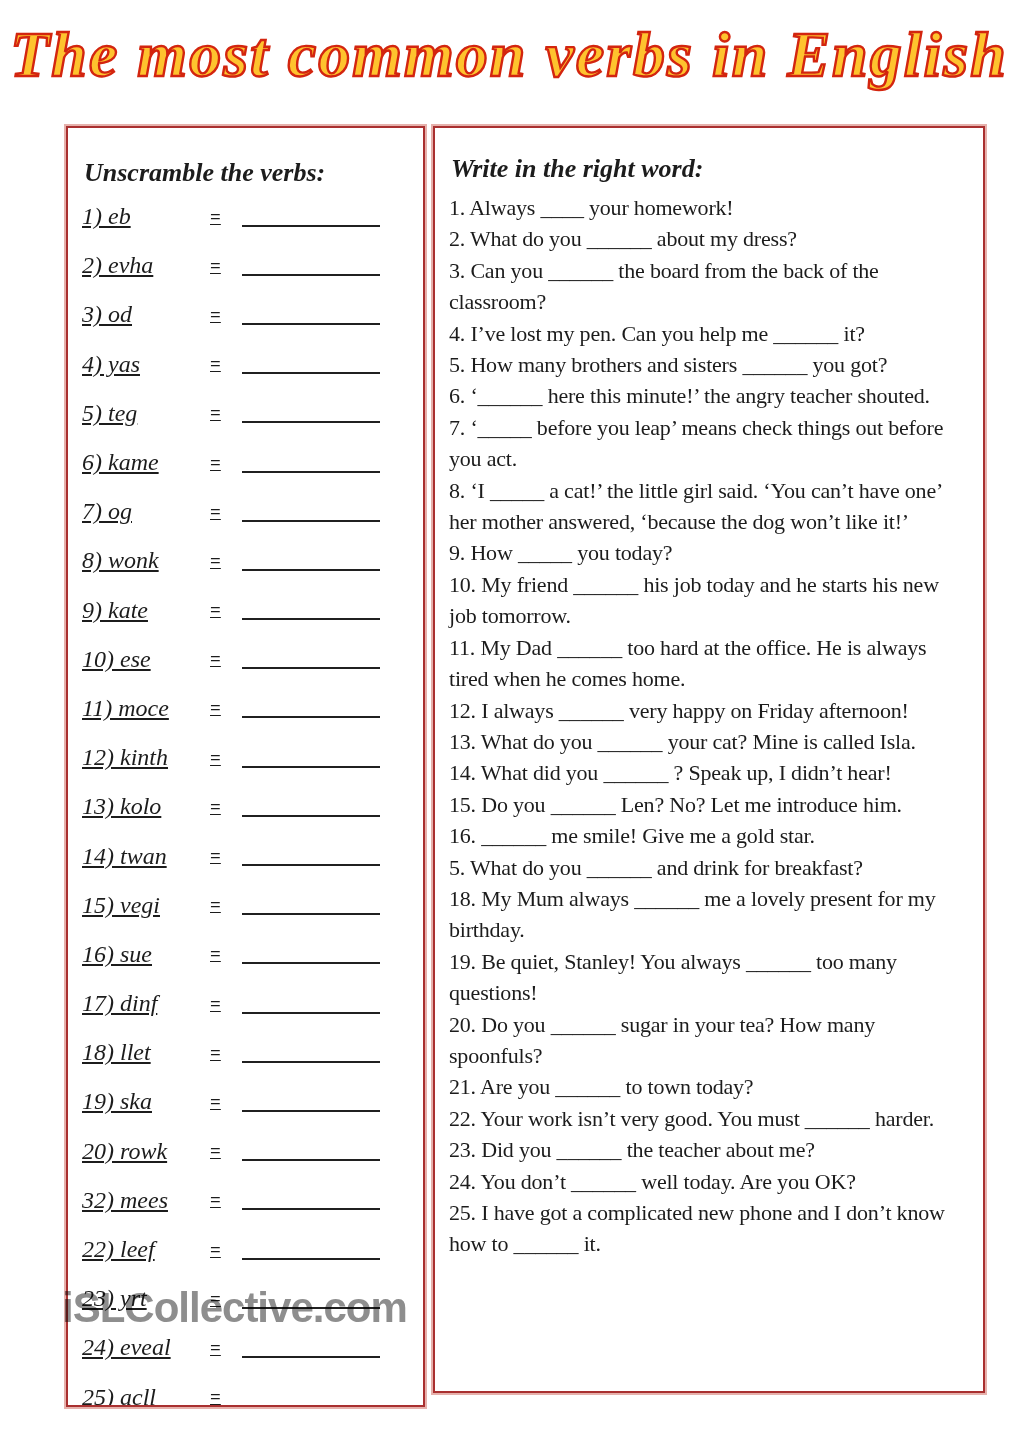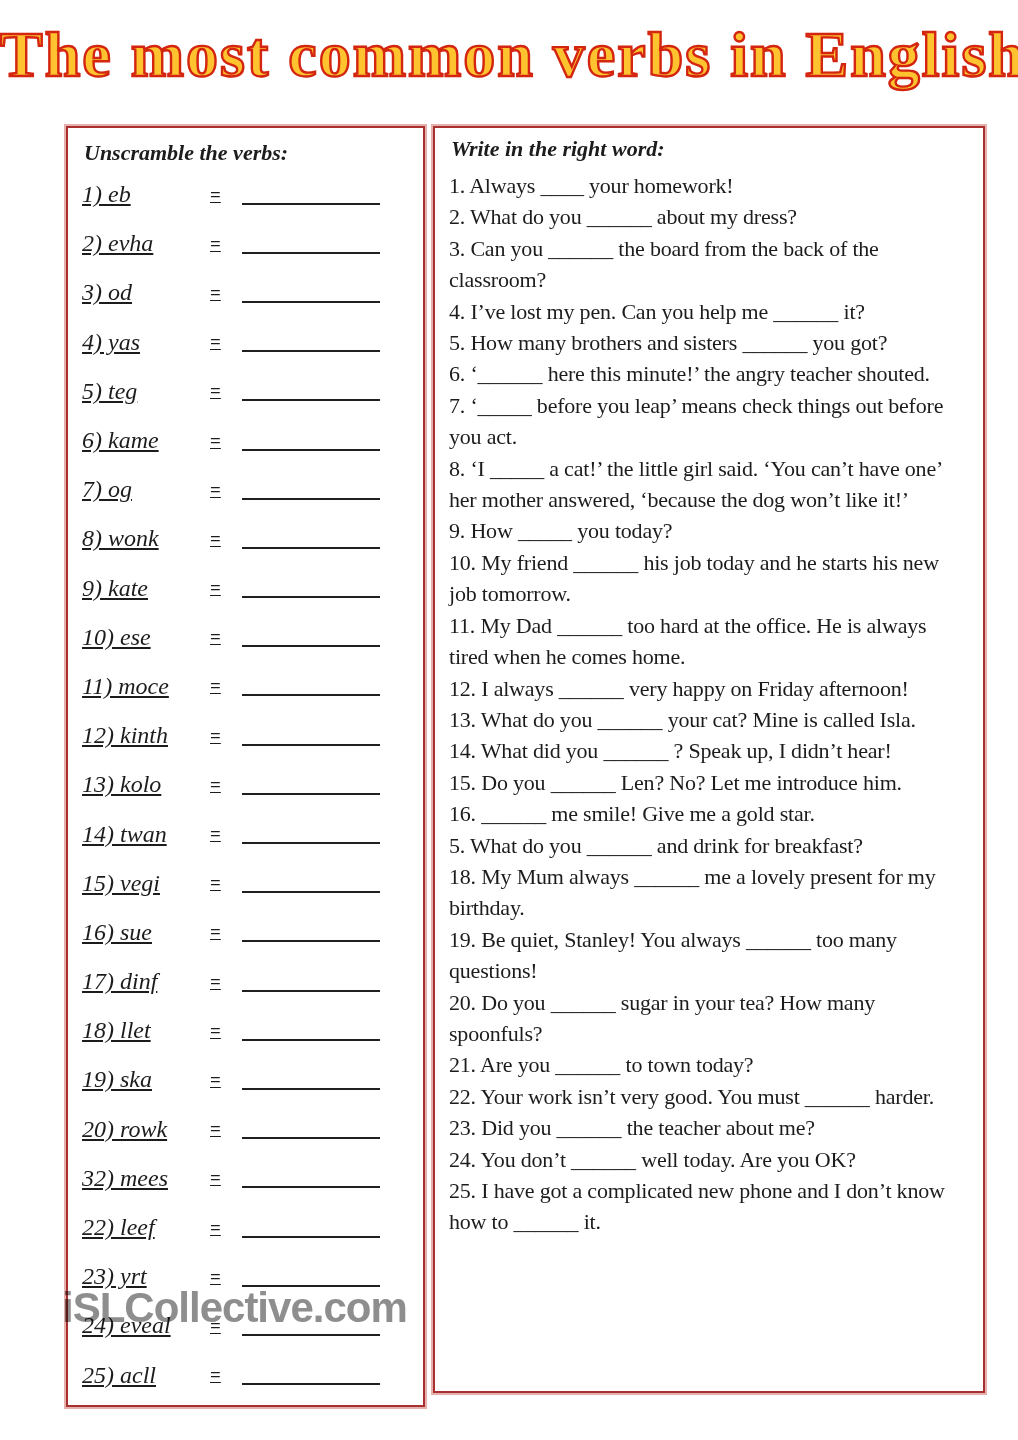--- a/index.html
+++ b/index.html
@@ -12,20 +12,21 @@
     color: #1c1c1c;
   }
 
   
   .page-title {
     position: absolute;
     top: 18px; left: 0;
     width: 100%;
     text-align: center;
     font-family: "Liberation Serif", serif;
+    font-style: italic;
     font-weight: bold;
     font-size: 64px;
     letter-spacing: 2px;
     color: #fec32e;
     -webkit-text-stroke: 2.4px #d3250f;
     text-shadow: 0 0 1px #d3250f;
     white-space: nowrap;
   }
 
   
@@ -44,22 +45,22 @@
   }
   .panel-right {
     left: 433px; top: 126px;
     width: 552px; height: 1267px;
     padding: 4px 14px 8px 14px;
   }
 
   .panel-heading {
     font-style: italic;
     font-weight: bold;
-    font-size: 22px;
-    margin: 4px 0 4px 2px;
+    font-size: 26px;
+    margin: 22px 0 4px 2px;
   }
 
   
   .u-list { display: flex; flex-direction: column; }
   .u-row {
     display: flex;
     align-items: center;
     height: 49.2px;
     font-style: italic;
     font-size: 24px;

